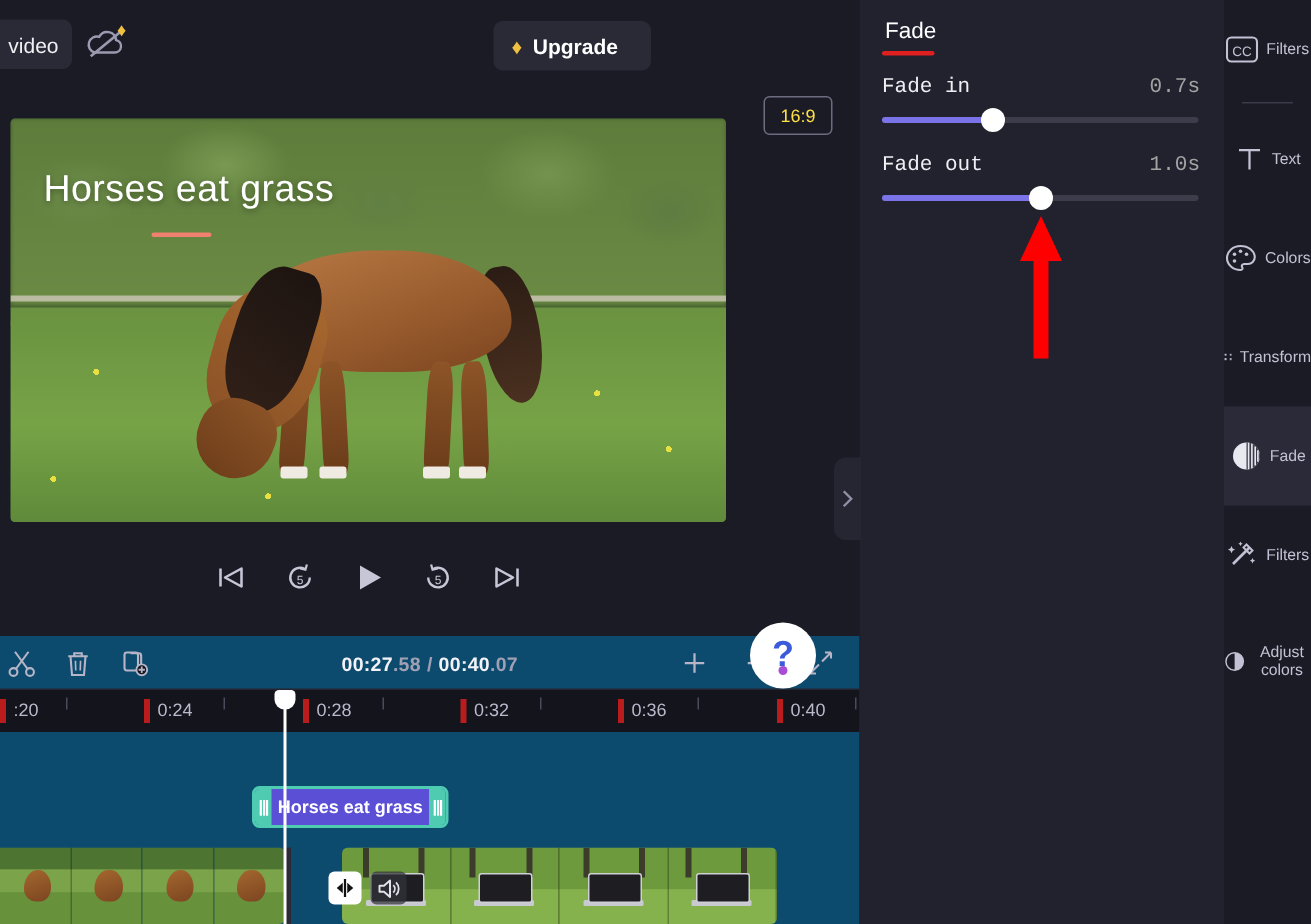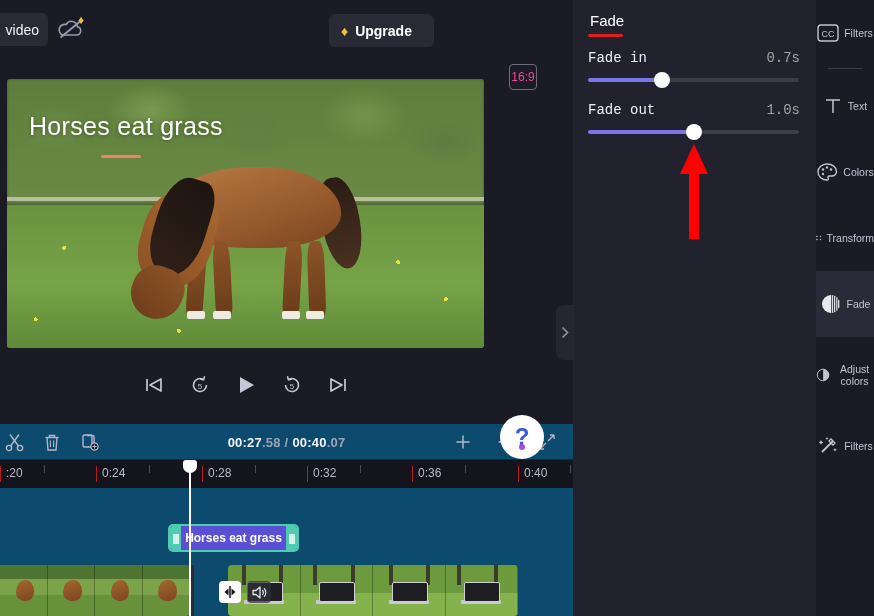--- a/index.html
+++ b/index.html
@@ -42,24 +42,24 @@
     color: #ffffff; font-size: 14px; font-weight: bold; cursor: pointer;
   }
   .export-chev { font-size: 10px; margin-left: 2px; }
 
   
   .preview-area {
     position: absolute; left: 0; top: 60px; width: 573px; height: 364px;
     background: #1b1b26;
   }
   .ratio-btn {
-    position: absolute; left: 509px; top: 4px; width: 28px; height: 26px;
+    position: absolute; left: 509px; top: 4px; width: 46px; height: 26px;
     border: 1px solid #6c6c80; border-radius: 4px;
     display: flex; align-items: center; justify-content: center;
-    color: #ec4899; font-size: 12px; cursor: pointer;
+    color: #fde047; font-size: 12px; cursor: pointer;
   }
   .stage {
     position: absolute; left: 7px; top: 19px; width: 477px; height: 269px;
     border-radius: 3px; overflow: hidden;
     background: linear-gradient(#3d5a2a, #4a6b31);
   }
   .stage-bg { position: absolute; inset: 0; }
   .sky-trees {
     position: absolute; left: 0; top: 0; width: 100%; height: 46%;
     background:
@@ -208,21 +208,21 @@
   .t-frac { color: #a0a0b4; }
   .t-sep { color: #a0a0b4; margin: 0 4px; }
   .tl-right { position: absolute; right: 12px; top: 6px; display: flex; gap: 14px; }
 
   .ruler {
     position: absolute; left: 0; top: 36px; width: 573px; height: 28px;
     background: #14141c;
   }
   .tick-label {
     position: absolute; top: 6px; color: #b9b9cc; font-size: 12px;
-    padding-left: 5px; border-left: 1px solid #b91c1c; height: 16px;
+    padding-left: 5px; border-left: 4px solid #b91c1c; height: 16px;
   }
   .tick-minor {
     position: absolute; top: 5px; width: 1px; height: 8px; background: #4a4a5e;
   }
   .playhead {
     position: absolute; left: 183px; top: 36px; width: 14px; height: 180px; z-index: 10;
   }
   .playhead-head {
     position: absolute; left: 0; top: 0; width: 14px; height: 13px;
     background: #ffffff; border-radius: 3px 3px 50% 50%;
@@ -674,32 +674,32 @@
       <span class="rail-label">Transform</span>
     </div>
     <div class="rail-item active">
       <svg width="22" height="22" viewBox="0 0 22 22">
         <circle cx="11" cy="11" r="9" fill="#e8e8f0"></circle>
         <path d="M11 2 a9 9 0 0 1 0 18 z" fill="#3a3a48"></path>
         <path d="M12.4 2.2 v17.6 M14.6 2.9 v16.2 M16.8 4.6 v12.8 M18.6 7.2 v7.6" stroke="#e8e8f0" stroke-width="1.1"></path>
       </svg>
       <span class="rail-label">Fade</span>
     </div>
-    <div class="rail-item" style="height:76px">
-      <svg width="22" height="22" viewBox="0 0 22 22">
-        <circle cx="11" cy="11" r="9" fill="none" stroke="#c2c2d4" stroke-width="1.5"></circle>
-        <path d="M11 2 a9 9 0 0 1 0 18 z" fill="#c2c2d4"></path>
-      </svg>
-      <span class="rail-label">Adjust colors</span>
-    </div>
     <div class="rail-item">
       <svg width="22" height="22" viewBox="0 0 22 22">
         <path d="M5 17 L16 6" stroke="#c2c2d4" stroke-width="1.8"></path>
         <path d="M14 4 L18 8 L16 10 L12 6 Z" fill="none" stroke="#c2c2d4" stroke-width="1.3"></path>
         <path d="M4 5 l.8 1.6 1.6.8 -1.6.8 -.8 1.6 -.8-1.6 -1.6-.8 1.6-.8z" fill="#c2c2d4"></path>
         <path d="M18 13 l.6 1.2 1.2.6 -1.2.6 -.6 1.2 -.6-1.2 -1.2-.6 1.2-.6z" fill="#c2c2d4"></path>
         <path d="M10 2 l.5 1 1 .5 -1 .5 -.5 1 -.5-1 -1-.5 1-.5z" fill="#c2c2d4"></path>
       </svg>
       <span class="rail-label">Filters</span>
     </div>
+    <div class="rail-item" style="height:76px">
+      <svg width="22" height="22" viewBox="0 0 22 22">
+        <circle cx="11" cy="11" r="9" fill="none" stroke="#c2c2d4" stroke-width="1.5"></circle>
+        <path d="M11 2 a9 9 0 0 1 0 18 z" fill="#c2c2d4"></path>
+      </svg>
+      <span class="rail-label">Adjust colors</span>
+    </div>
   </div>
 
 </div>
 
 </body></html>

